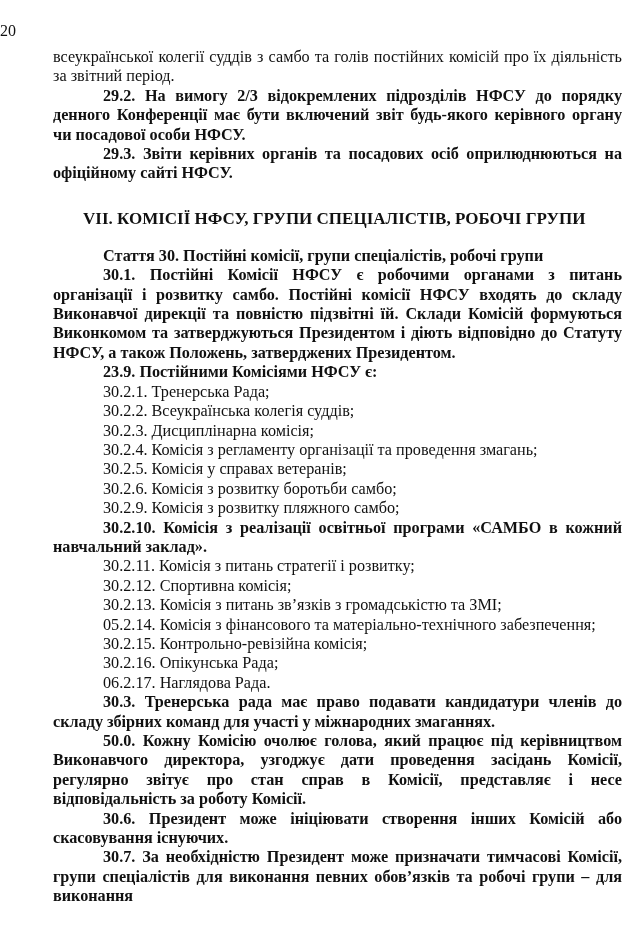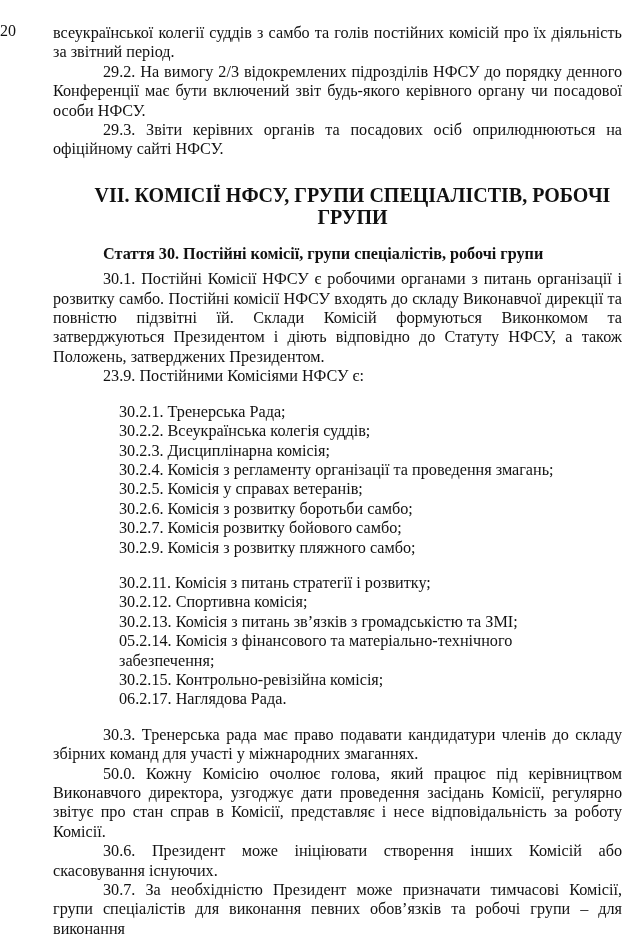--- a/index.html
+++ b/index.html
@@ -5,25 +5,25 @@
   html, body { margin: 0; padding: 0; background: #ffffff; }
   body { width: 638px; height: 936px; overflow: hidden; position: relative; }
   .page {
     position: absolute; left: 53px; top: 0; width: 569px;
     font-family: "Liberation Serif", serif;
     font-size: 16.2px; line-height: 19.4px; color: #111;
   }
   .page-num { position: absolute; left: 0; width: 608px; top: 22px; text-align: left;
     font-family: "Liberation Serif", serif; font-size: 16px; color: #111; }
   .p { text-align: justify; margin: 0; }
-  .ind { text-indent: 50px; }
-  .list { margin: 16px; padding-left: 50px; }
-  .h1 { font-weight: bold; font-size: 20px; text-align: center; margin: 24px 0 0 0; line-height: 22px; padding-left: 30px; }
-  .h2 { font-weight: bold; margin: 17px 0 6px 0; padding-left: 50px; }
-  .first { margin-top: 24px; }
+  .ind { text-indent: 50px; font-weight: bold; }
+  .list { margin: 0; padding-left: 50px; }
+  .h1 { font-weight: bold; font-size: 17px; margin: 24px 0 0 0; line-height: 22px; padding-left: 30px; }
+  .h2 { font-weight: bold; margin: 17px 0 0 0; padding-left: 50px; }
+  .first { margin-top: 48px; }
 </style>
 </head>
 <body>
 
 <div class="page-num">20</div>
 
 <div class="page">
   <p class="p first">всеукраїнської колегії суддів з самбо та голів постійних комісій про їх діяльність за звітний період.</p>
   <p class="p ind">29.2. На вимогу 2/3 відокремлених підрозділів НФСУ до порядку денного Конференції має бути включений звіт будь-якого керівного органу чи посадової особи НФСУ.</p>
   <p class="p ind">29.3. Звіти керівних органів та посадових осіб оприлюднюються на офіційному сайті НФСУ.</p>
@@ -34,29 +34,30 @@
   <p class="p ind">30.1. Постійні Комісії НФСУ є робочими органами з питань організації і розвитку самбо. Постійні комісії НФСУ входять до складу Виконавчої дирекції та повністю підзвітні їй. Склади Комісій формуються Виконкомом та затверджуються Президентом і діють відповідно до Статуту НФСУ, а також Положень, затверджених Президентом.</p>
   <p class="p ind">23.9. Постійними Комісіями НФСУ є:</p>
 
   <div class="list">
     <div>30.2.1. Тренерська Рада;</div>
     <div>30.2.2. Всеукраїнська колегія суддів;</div>
     <div>30.2.3. Дисциплінарна комісія;</div>
     <div>30.2.4. Комісія з регламенту організації та проведення змагань;</div>
     <div>30.2.5. Комісія у справах ветеранів;</div>
     <div>30.2.6. Комісія з розвитку боротьби самбо;</div>
-    <div>30.2.7. Комісія розвитку бойового самбо;</div>
     <div>30.2.9. Комісія з розвитку пляжного самбо;</div>
   </div>
+  <p class="p ind">30.2.10. Комісія з реалізації освітньої програми «САМБО в кожний навчальний заклад».</p>
   <div class="list">
     <div>30.2.11. Комісія з питань стратегії і розвитку;</div>
     <div>30.2.12. Спортивна комісія;</div>
     <div>30.2.13. Комісія з питань зв’язків з громадськістю та ЗМІ;</div>
     <div>05.2.14. Комісія з фінансового та матеріально-технічного забезпечення;</div>
     <div>30.2.15. Контрольно-ревізійна комісія;</div>
+    <div>30.2.16. Опікунська Рада;</div>
     <div>06.2.17. Наглядова Рада.</div>
   </div>
 
   <p class="p ind">30.3. Тренерська рада має право подавати кандидатури членів до складу збірних команд для участі у міжнародних змаганнях.</p>
   <p class="p ind">50.0. Кожну Комісію очолює голова, який працює під керівництвом Виконавчого директора, узгоджує дати проведення засідань Комісії, регулярно звітує про стан справ в Комісії, представляє і несе відповідальність за роботу Комісії.</p>
   <p class="p ind">30.6. Президент може ініціювати створення інших Комісій або скасовування існуючих.</p>
   <p class="p ind" style="text-align-last: justify;">30.7. За необхідністю Президент може призначати тимчасові Комісії, групи спеціалістів для виконання певних обов’язків та робочі групи – для виконання</p>
 </div>
 
 </body></html>

